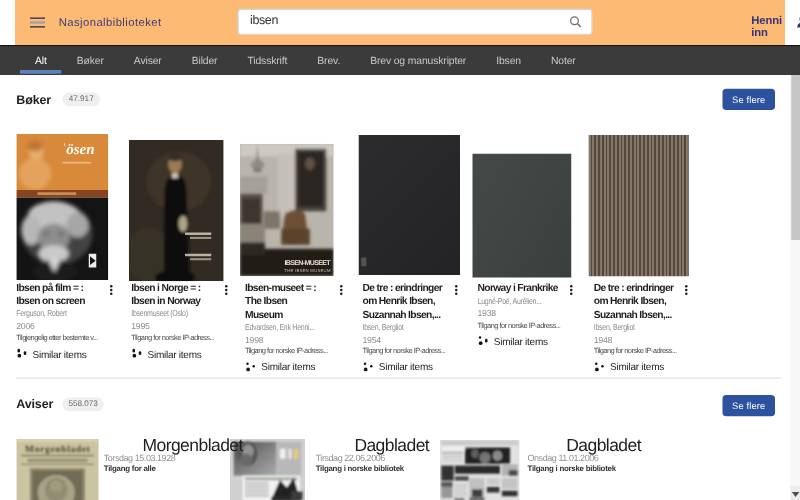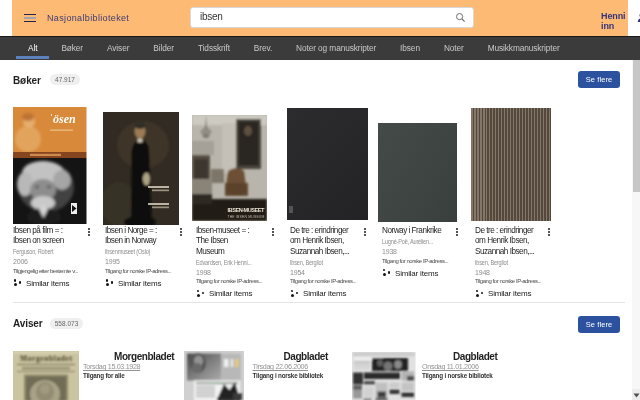--- a/index.html
+++ b/index.html
@@ -33,38 +33,38 @@
 .pill { position:absolute; background:#efefef; border-radius:6px; font-size:6.5px;
   color:#666; text-align:center; line-height:11px; }
 .seflere { position:absolute; left:578px; width:42px; height:17px; background:#2c519e;
   border-radius:3px; color:#fff; font-size:7.5px; text-align:center; line-height:17px;
   letter-spacing:0.1px; }
 #divider { position:absolute; left:13px; top:302px; width:612px; height:1px; background:#e3e3e3; }
 
 
 .cover { position:absolute; overflow:hidden;text-align:center; }
 .btxt { position:absolute; width:81px; }
-.btit { font-size:8.2px; font-weight:normal; color:#1f1f1f; line-height:10.4px;
+.btit { font-size:8.2px; font-weight:bold; color:#1f1f1f; line-height:10.4px;
   letter-spacing:-0.5px; padding-top:2px;}
 .bauth { font-size:7px; color:#8d8d8d; line-height:9.8px; margin-top:0.5px; letter-spacing:-0.25px;}
 .sqz { display:inline-block; transform:scaleX(0.8); transform-origin:0 50%; white-space:nowrap;}
 .byear { font-size:7px; color:#8d8d8d; line-height:9.8px; letter-spacing:-0.2px;}
 .btiny { font-size:6px; color:#4c4c4c; line-height:8.6px; letter-spacing:-0.45px; white-space:nowrap;}
 .bsim { font-size:8px; color:#222; letter-spacing:-0.2px; margin-top:1.5px; height:11px;
   display:flex; align-items:flex-end; }
 .simicon { width:9px; height:9px; margin-right:4px; position:relative; }
 .simicon i { position:absolute; background:#141414; border-radius:50%; }
 .kebab { position:absolute; width:2px; }
 .kebab i { display:block; width:1.9px; height:1.9px; border-radius:50%; background:#1c1c1c;
   margin-bottom:1.2px; }
 
 
 .ntxt { position:absolute; }
-.ntit { font-size:10px; line-height:9.5px; font-weight:bold; color:#1f1f1f; letter-spacing:-0.45px;padding-left:31px;}
-.ndate { font-size:7.2px; color:#929292; margin-top:2.2px; line-height:8.5px; letter-spacing:-0.35px;text-decoration:underline;}
+.ntit { font-size:14px; line-height:9.5px; font-weight:normal; color:#1f1f1f; letter-spacing:-0.45px;padding-left:31px;}
+.ndate { font-size:7.2px; color:#929292; margin-top:2.2px; line-height:8.5px; letter-spacing:-0.35px;}
 .nacc { font-size:6.3px; color:#333; font-weight:bold; margin-top:0.2px; line-height:7px; letter-spacing:-0.2px;}
 
 
 #sbtrack { position:absolute; left:632px; top:60px; width:8px; height:340px; background:#f7f7f7; }
 #sbthumb { position:absolute; left:632.5px; top:60px; width:7px; height:132px; background:#c6c6c6; }
 #sbbtn { position:absolute; left:632px; top:389px; width:8px; height:11px; background:#ececec; }
 </style>
 </head>
 <body>
 <div id="page">
@@ -89,24 +89,23 @@
   </div>
 
   <div id="nav">
     <div class="tabs">
       <div class="tab on">Alt</div>
       <div class="tab">Bøker</div>
       <div class="tab">Aviser</div>
       <div class="tab">Bilder</div>
       <div class="tab">Tidsskrift</div>
       <div class="tab">Brev.</div>
-      <div class="tab">Noter og manuskripter</div>
+      <div class="tab">Brev og manuskripter</div>
       <div class="tab">Ibsen</div>
       <div class="tab">Noter</div>
-      <div class="tab">Musikkmanuskripter</div>
     </div>
   </div>
 
   <div class="h2" style="left:13px; top:74.5px;">Bøker</div>
   <div class="pill" style="left:50px; top:74px; width:30px; height:11px;">47.917</div>
   <div class="seflere" style="top:71px;">Se flere</div>
 
   <div class="cover" id="cov1" style="left:13px; top:107px; width:73.5px; height:117px;">
     <svg width="73.5" height="117" viewBox="0 0 73.5 117">
       <defs>

